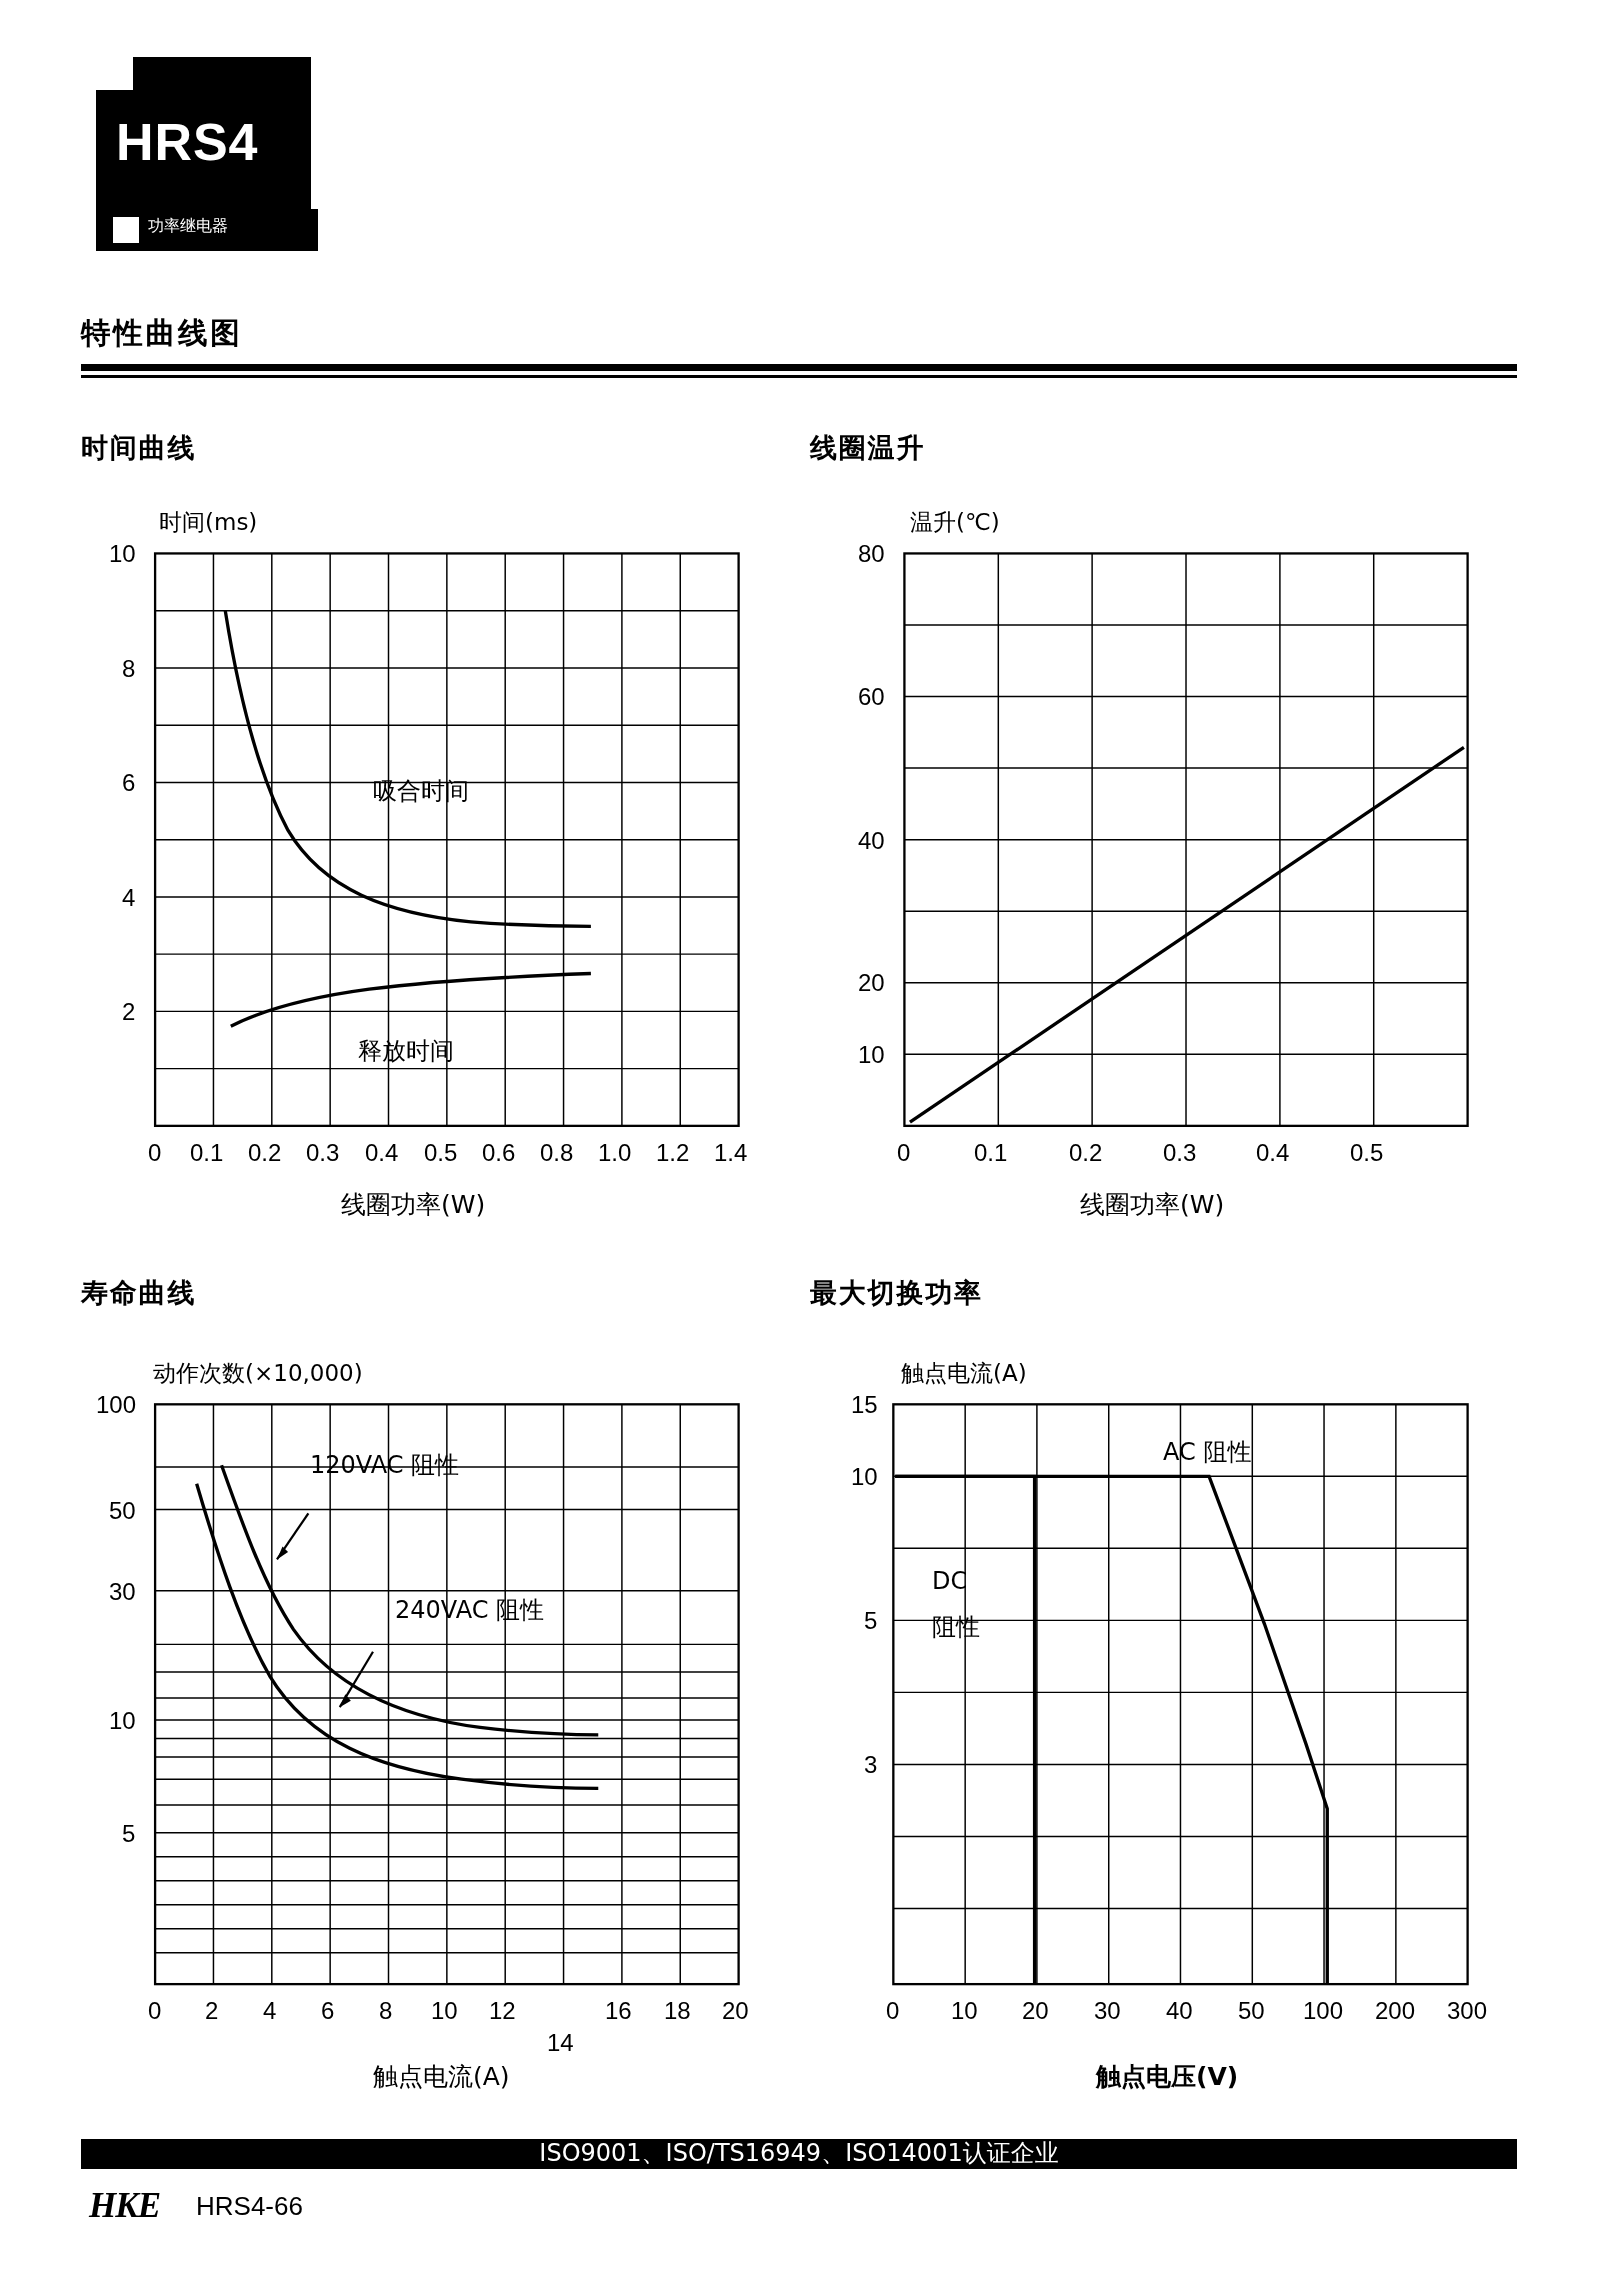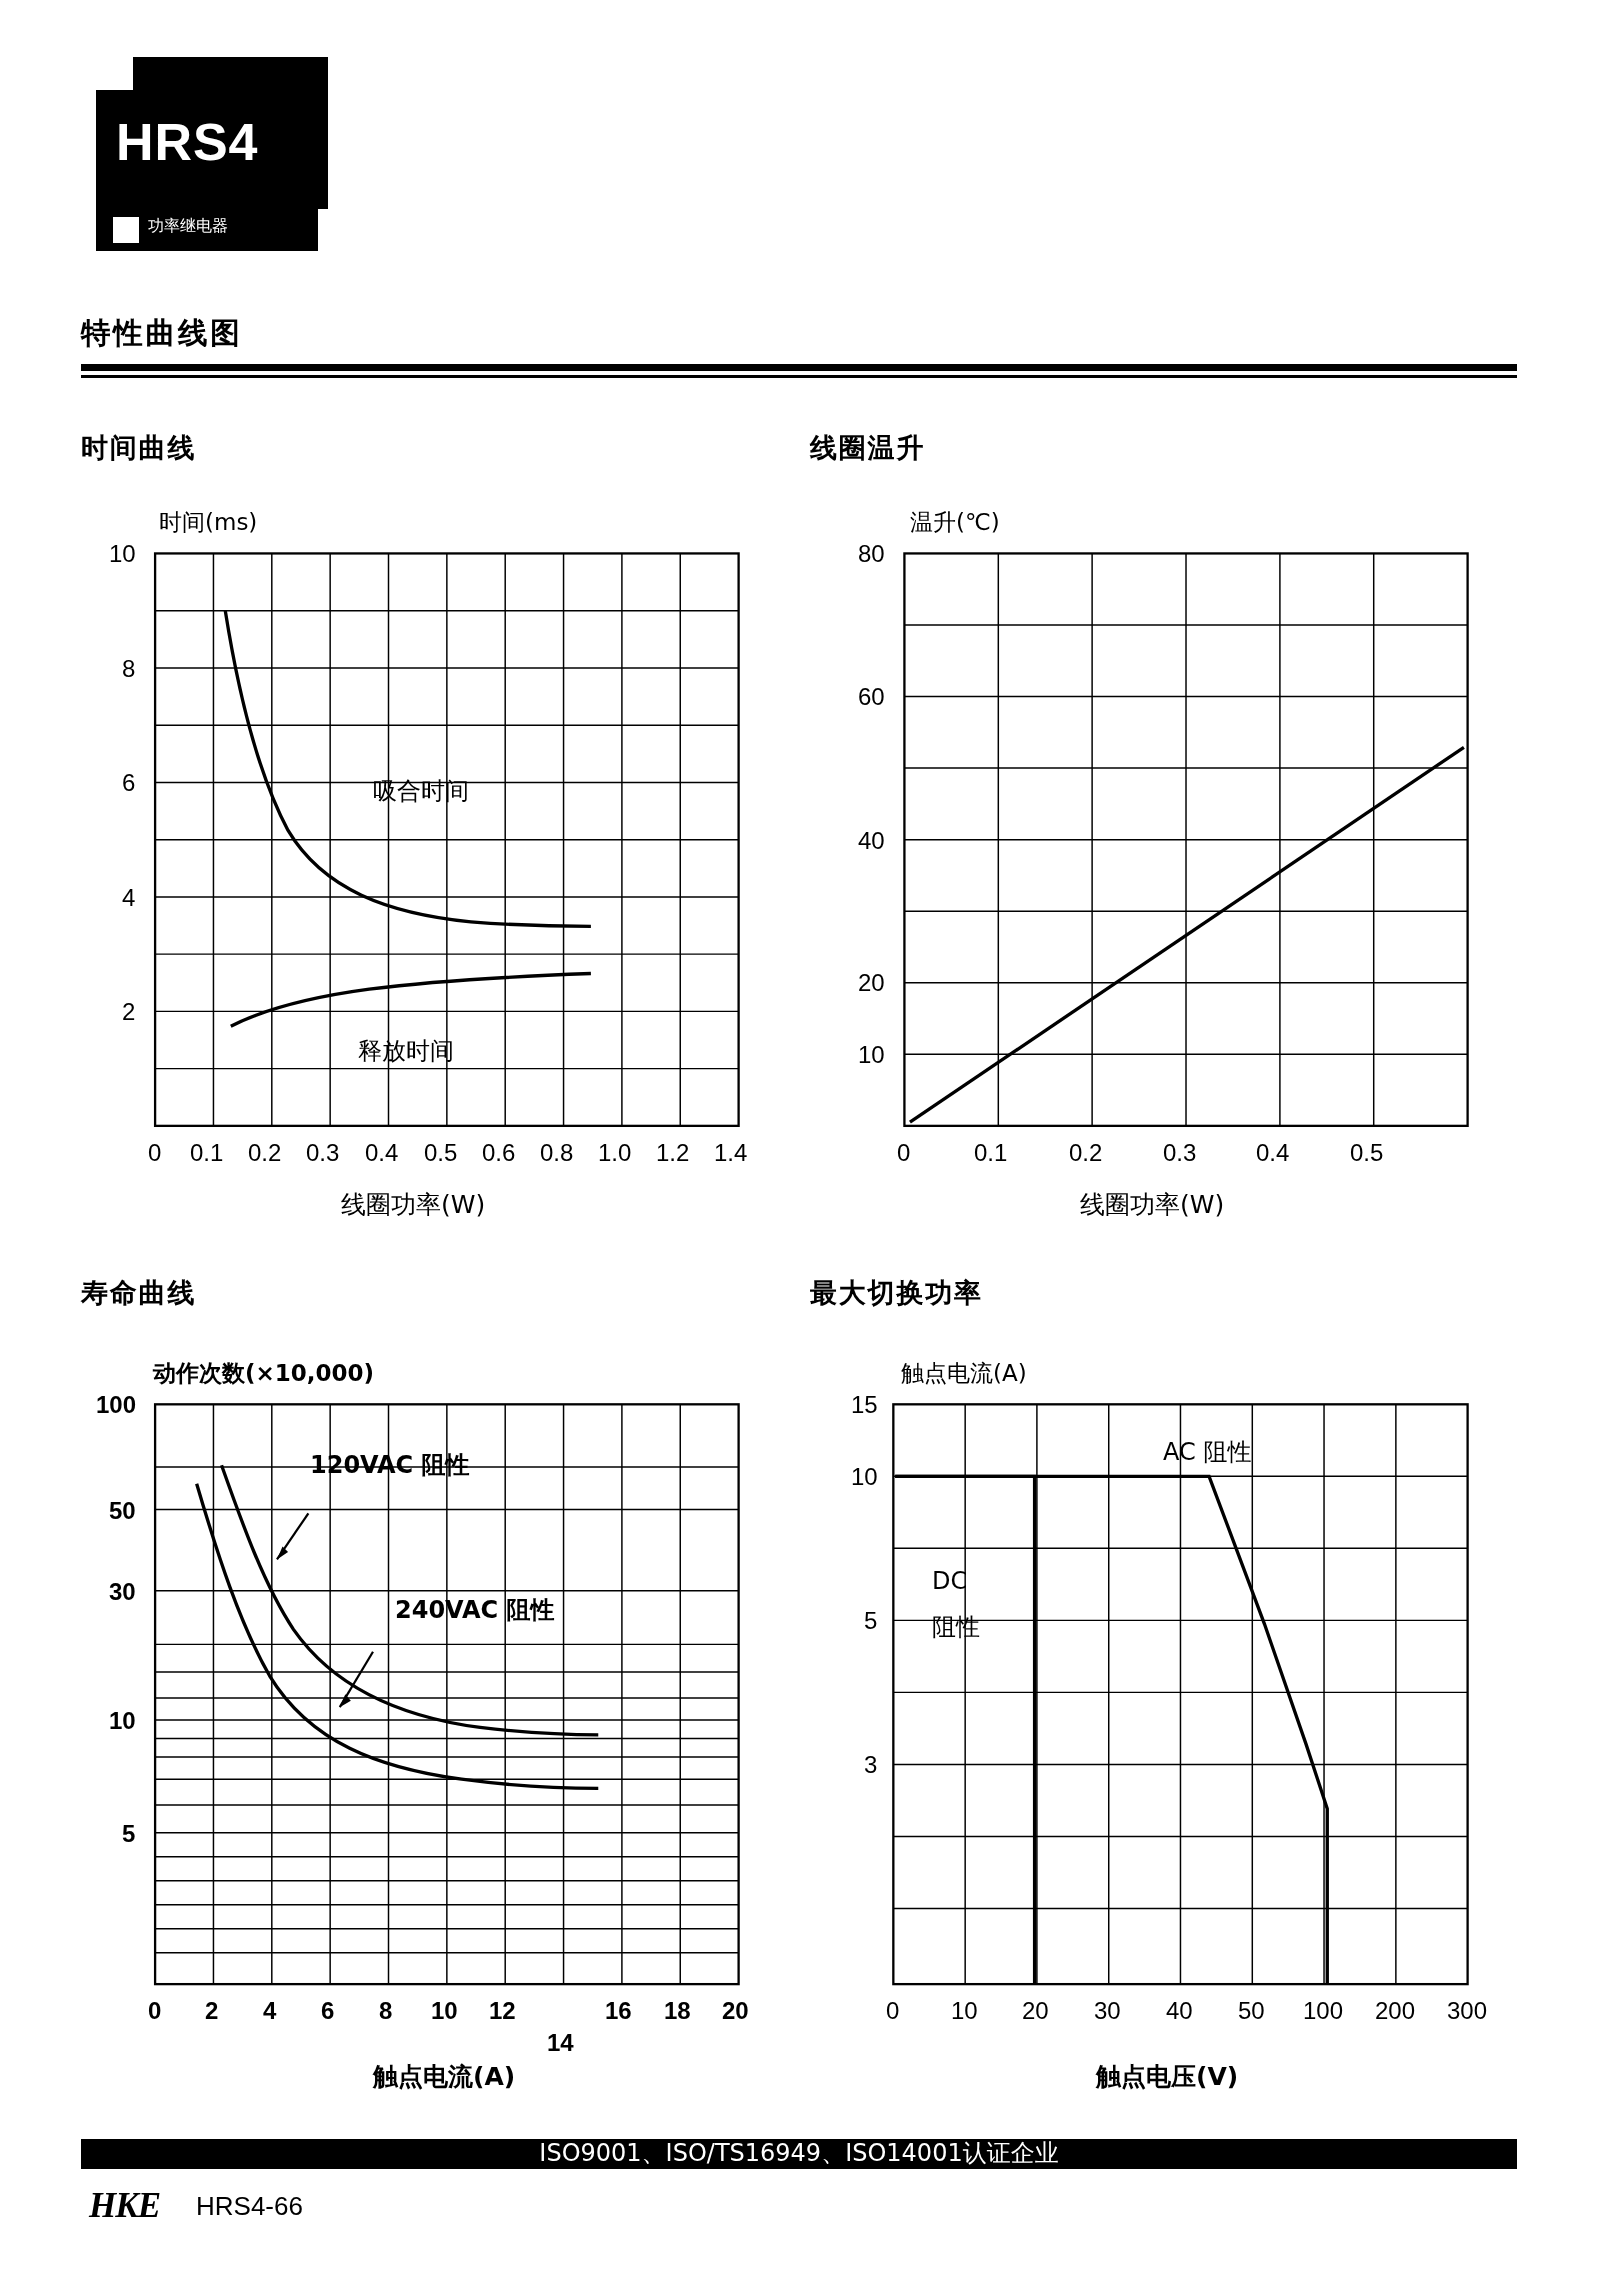--- a/index.html
+++ b/index.html
@@ -25,21 +25,21 @@
   .logo-block {
     position: absolute;
     left: 96px;
     top: 57px;
     width: 222px;
     height: 212px;
   }
   .logo-badge {
     position: absolute;
     left: 0; top: 0;
-    width: 232px;
+    width: 215px;
     height: 152px;
     background: #000;
   }
   .logo-badge .notch {
     position: absolute;
     left: 0; top: 0;
     width: 37px; height: 33px;
     background: #fff;
   }
   .logo-text {
@@ -295,21 +295,21 @@
     <div class="tick-label" style="left:168px; top:641px;">0</div>
     <div class="tick-label" style="left:245px; top:641px;">0.1</div>
     <div class="tick-label" style="left:340px; top:641px;">0.2</div>
     <div class="tick-label" style="left:434px; top:641px;">0.3</div>
     <div class="tick-label" style="left:527px; top:641px;">0.4</div>
     <div class="tick-label" style="left:621px; top:641px;">0.5</div>
 
     <div class="xaxis-caption" style="left:351px; top:690px;">线圈功率(W)</div>
   </div>
 
-  <div class="chart-wrap" style="left:0px; top:1347px; width:794px; height:748px;font-weight:bold;">
+  <div class="chart-wrap" style="left:0px; top:1347px; width:794px; height:748px;">
     <div class="axis-title" style="left:153px; top:11px;">动作次数(×10,000)</div>
 
     <svg width="794" height="748" style="position:absolute; left:0; top:0;" viewBox="0 0 860 810">
 
       <rect x="168" y="62" width="632" height="628" fill="none" stroke="#000" stroke-width="2.5"></rect>
 
       <g stroke="#000" stroke-width="1.6">
         <line x1="231.2" y1="62" x2="231.2" y2="690"></line>
         <line x1="294.4" y1="62" x2="294.4" y2="690"></line>
         <line x1="357.6" y1="62" x2="357.6" y2="690"></line>

